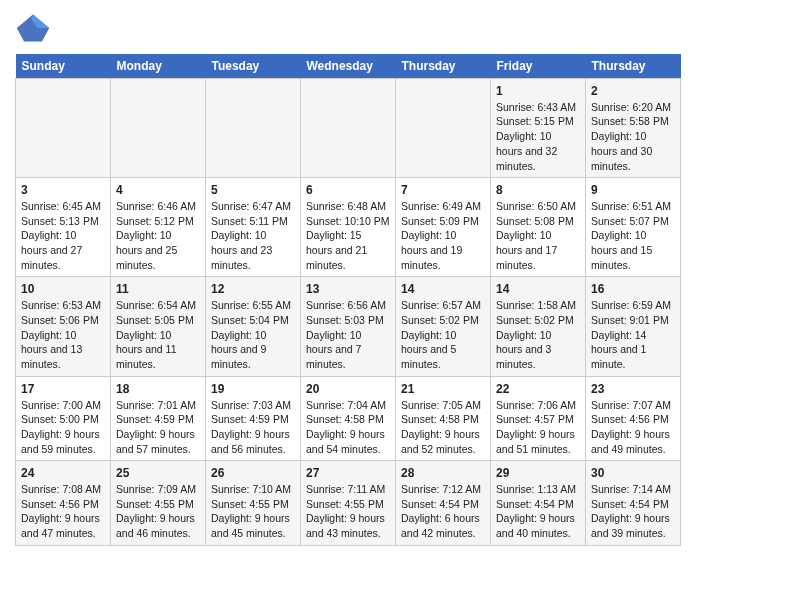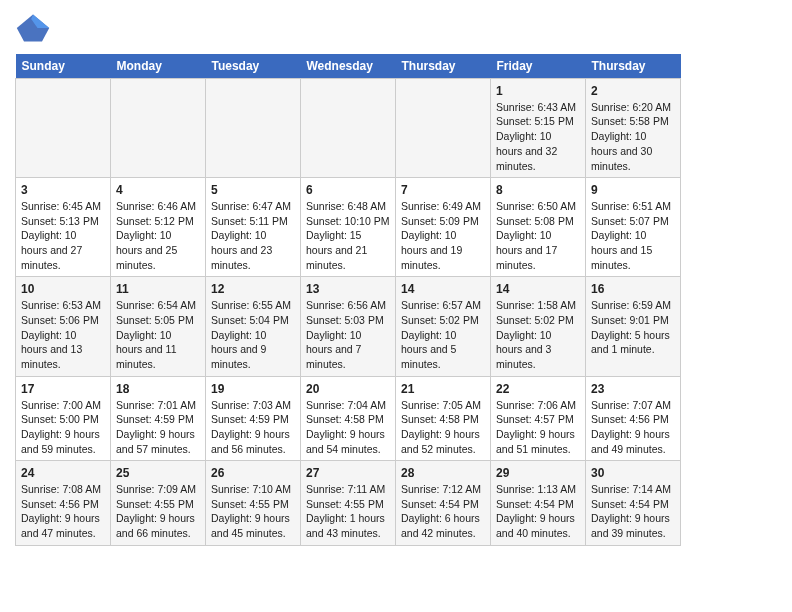--- a/index.html
+++ b/index.html
@@ -216,21 +216,21 @@
           <td>
             <span class="day-num">14</span>
             <div>Sunrise: 1:58 AM</div>
             <div>Sunset: 5:02 PM</div>
             <div>Daylight: 10 hours and 3 minutes.</div>
           </td>
           <td>
             <span class="day-num">16</span>
             <div>Sunrise: 6:59 AM</div>
             <div>Sunset: 9:01 PM</div>
-            <div>Daylight: 5 hours and 1 minute.</div>
+            <div>Daylight: 14 hours and 1 minute.</div>
           </td>
         </tr>
         <tr>
           <td>
             <span class="day-num">17</span>
             <div>Sunrise: 7:00 AM</div>
             <div>Sunset: 5:00 PM</div>
             <div>Daylight: 9 hours and 59 minutes.</div>
           </td>
           <td>
@@ -274,33 +274,33 @@
           <td>
             <span class="day-num">24</span>
             <div>Sunrise: 7:08 AM</div>
             <div>Sunset: 4:56 PM</div>
             <div>Daylight: 9 hours and 47 minutes.</div>
           </td>
           <td>
             <span class="day-num">25</span>
             <div>Sunrise: 7:09 AM</div>
             <div>Sunset: 4:55 PM</div>
-            <div>Daylight: 9 hours and 66 minutes.</div>
+            <div>Daylight: 9 hours and 46 minutes.</div>
           </td>
           <td>
             <span class="day-num">26</span>
             <div>Sunrise: 7:10 AM</div>
             <div>Sunset: 4:55 PM</div>
             <div>Daylight: 9 hours and 45 minutes.</div>
           </td>
           <td>
             <span class="day-num">27</span>
             <div>Sunrise: 7:11 AM</div>
             <div>Sunset: 4:55 PM</div>
-            <div>Daylight: 1 hours and 43 minutes.</div>
+            <div>Daylight: 9 hours and 43 minutes.</div>
           </td>
           <td>
             <span class="day-num">28</span>
             <div>Sunrise: 7:12 AM</div>
             <div>Sunset: 4:54 PM</div>
             <div>Daylight: 6 hours and 42 minutes.</div>
           </td>
           <td>
             <span class="day-num">29</span>
             <div>Sunrise: 1:13 AM</div>

